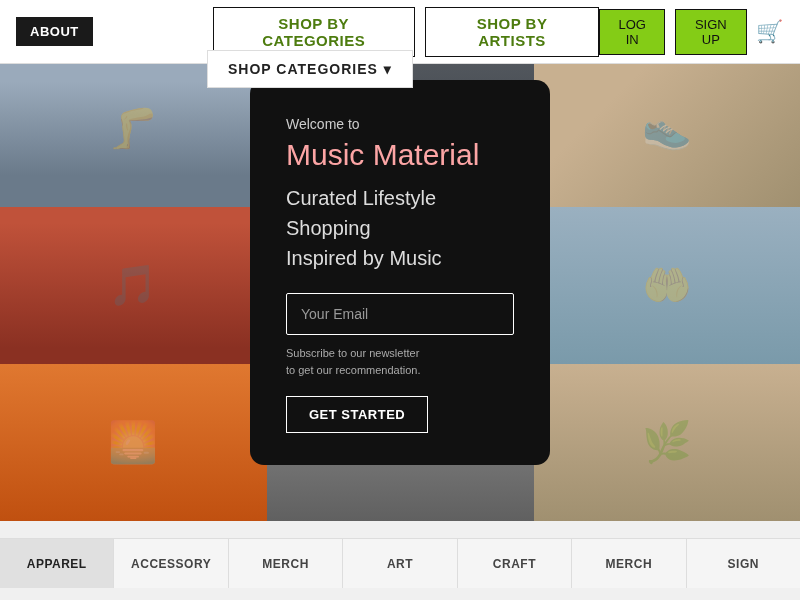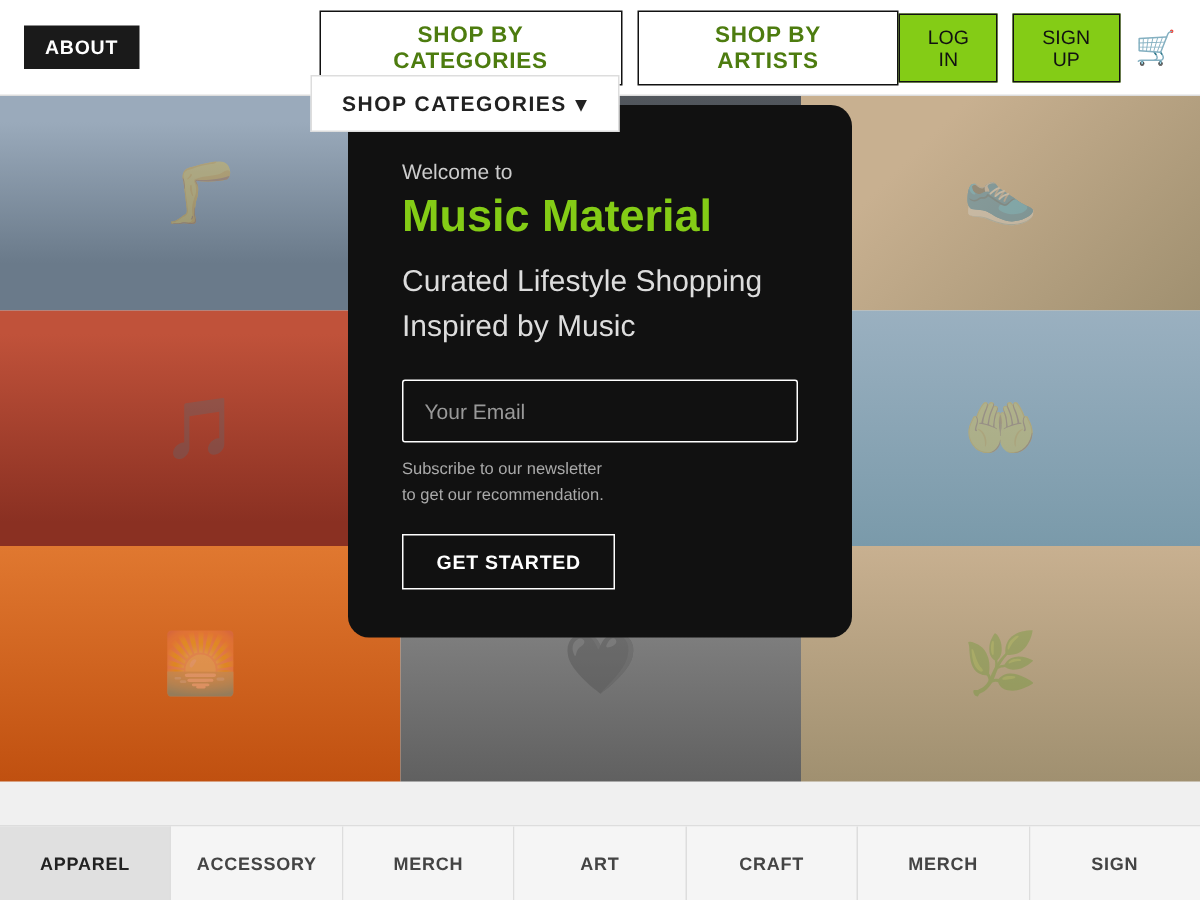--- a/index.html
+++ b/index.html
@@ -110,40 +110,40 @@
     .cell-bw-person {
       background: linear-gradient(180deg, #909090 0%, #606060 100%);
     }
     .cell-outdoor-girl {
       background: linear-gradient(180deg, #c8b090 0%, #a09070 100%);
     }
 
     
     .modal {
       position: absolute;
-      top: 70px;
+      top: 80px;
       left: 50%;
       transform: translateX(-50%);
-      width: 336px;
+      width: 300px;
       background: #111;
       border-radius: 14px;
       padding: 36px 36px 32px 36px;
       z-index: 200;
       color: white;
     }
     .modal-welcome {
       font-size: 14px;
       font-weight: 400;
       color: #ccc;
       margin-bottom: 6px;
     }
     .modal-title {
       font-size: 30px;
-      font-weight: 700;
-      color: #84cc16;
+      font-weight: 400;
+      color: #fca5a5;
       line-height: 1.1;
       margin-bottom: 12px;
     }
     .modal-subtitle {
       font-size: 20px;
       color: #ddd;
       line-height: 1.5;
       margin-bottom: 20px;
     }
     .modal-input {
@@ -174,21 +174,21 @@
       padding: 10px 22px;
       font-size: 13px;
       font-weight: bold;
       letter-spacing: 0.5px;
       cursor: pointer;
     }
 
     
     .category-bar {
       position: absolute;
-      bottom: 0;
+      bottom: 12px;
       left: 0; right: 0;
       height: 50px;
       background: #f5f5f5;
       border-top: 1px solid #ddd;
       display: flex;
       align-items: stretch;
       z-index: 100;
     }
     .cat-item {
       flex: 1;

